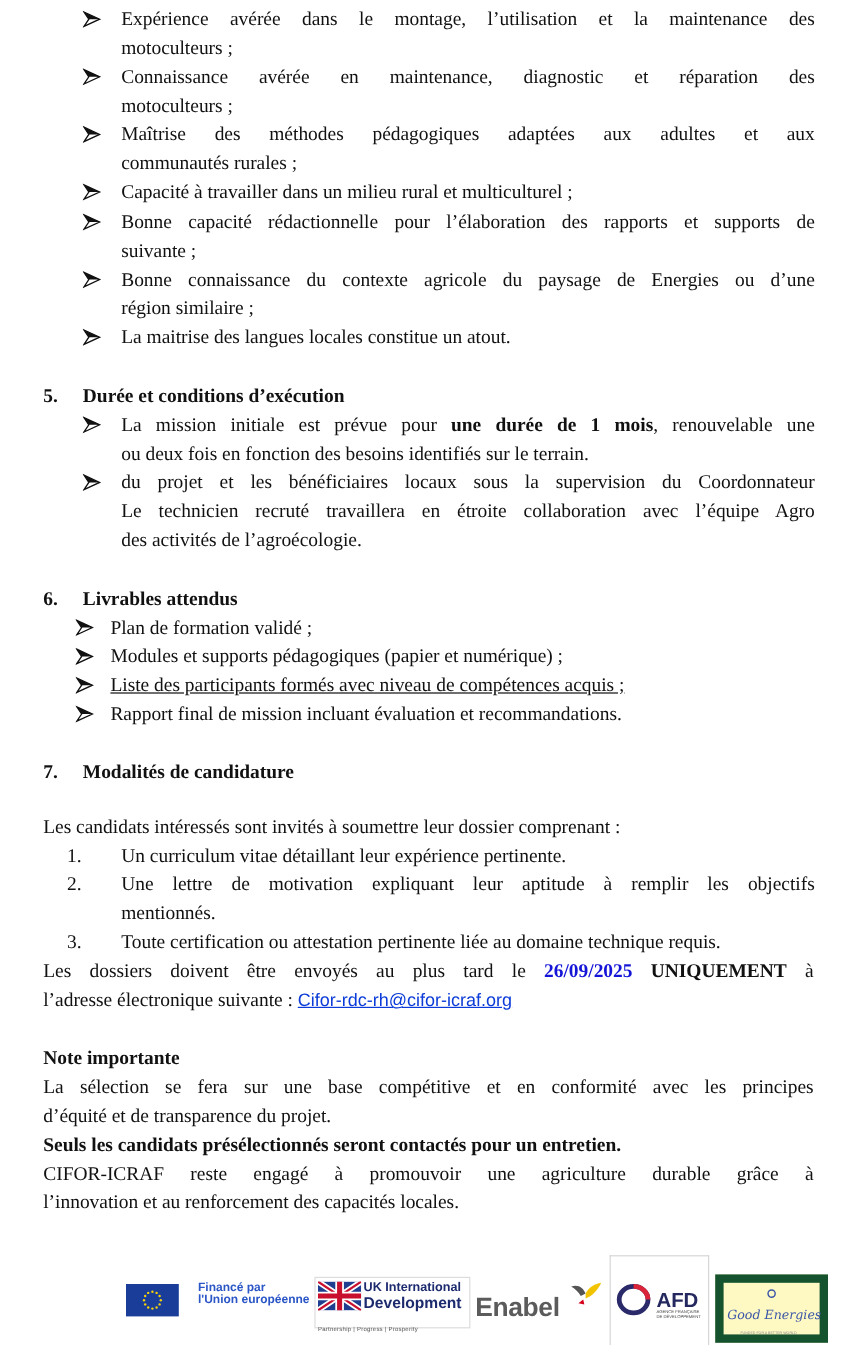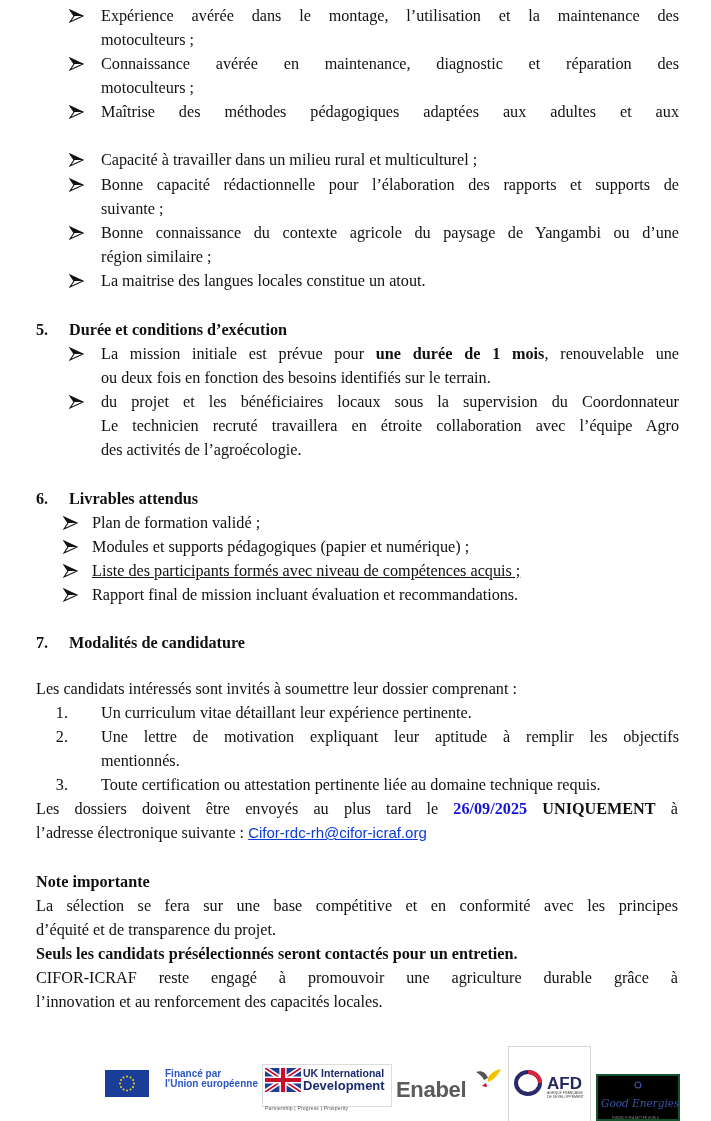--- a/index.html
+++ b/index.html
@@ -30,21 +30,21 @@
   .eu-text { position: absolute; left: 75px; top: 29px; font-family: "Liberation Sans", "DejaVu Sans", sans-serif; font-weight: bold; font-size: 10px; line-height: 10px; color: #2a56c6; white-space: nowrap; }
   .uk-box { position: absolute; left: 262px; top: 24px; width: 128px; height: 41px; border: 1px solid #dcdcdc; background: #fff; }
   .uk-title { position: absolute; left: 40px; top: 3px; font-family: "Liberation Sans", "DejaVu Sans", sans-serif; font-weight: bold; color: #1c2a6e; white-space: nowrap; line-height: 11px; }
   .uk-title .l1 { font-size: 10.5px; display: block; }
   .uk-title .l2 { font-size: 13px; display: block; margin-top: 1px; }
   .uk-sub { position: absolute; left: 2px; top: 31px; font-family: "Liberation Sans", "DejaVu Sans", sans-serif; font-size: 5px; color: #555; white-space: nowrap; letter-spacing: 0.2px; }
   .enabel { position: absolute; left: 396px; top: 38px; font-family: "Liberation Sans", "DejaVu Sans", sans-serif; font-size: 22px; font-weight: bold; color: #5b5b5b; letter-spacing: -0.3px; }
   .afd-box { position: absolute; left: 508px; top: 6px; width: 81px; height: 75px; border: 1px solid #d6d6d6; border-bottom: none; background: #fff; }
   .afd-text { position: absolute; left: 38px; top: 25px; font-family: "Liberation Sans", "DejaVu Sans", sans-serif; font-weight: bold; font-size: 17px; color: #24285e; }
   .afd-sub { position: absolute; left: 38px; top: 44px; font-family: "Liberation Sans", "DejaVu Sans", sans-serif; font-size: 3.5px; line-height: 4px; color: #444; white-space: nowrap; }
-  .ge-box { position: absolute; left: 596px; top: 34px; width: 80px; height: 43px; border: 2px solid #14532d; background: #000000; }
+  .ge-box { position: absolute; left: 596px; top: 22px; width: 80px; height: 43px; border: 7px solid #14532d; background: #fef9c3; }
   .ge-text { position: absolute; left: 3px; top: 15px; font-family: "DejaVu Serif", serif; font-style: italic; font-size: 10.5px; color: #3c56a8; white-space: nowrap; }
   .ge-sub { position: absolute; left: 14px; top: 30px; font-family: "Liberation Sans", "DejaVu Sans", sans-serif; font-size: 3px; color: #888; white-space: nowrap; }
 </style>
 </head>
 <body>
 
 <svg width="0" height="0" style="position:absolute">
   <defs>
     <symbol id="arr" viewBox="0 0 16 16">
       <path d="M1 2 L14 8 L1 14 L5 8 Z" fill="#fff" stroke="#111" stroke-width="1.1" stroke-linejoin="miter"></path>
@@ -72,20 +72,21 @@
       <div class="just">Connaissance avérée en maintenance, diagnostic et réparation des</div>
       <div class="last">motoculteurs ;</div>
     </div>
   </div>
   <div class="bul" style="left:69px;top:100px;width:611px;">
     <svg class="arrow">
         <use href="#arr"></use>
       </svg>
     <div class="txt" style="left:32px;width:578px;">
       <div class="just">Maîtrise des méthodes pédagogiques adaptées aux adultes et aux</div>
+      <div class="last">communautés rurales ;</div>
     </div>
   </div>
   <div class="bul" style="left:69px;top:148px;width:611px;">
     <svg class="arrow">
         <use href="#arr"></use>
       </svg>
     <div class="txt" style="left:32px;width:578px;">
       <div class="last">Capacité à travailler dans un milieu rural et multiculturel ;</div>
     </div>
   </div>
@@ -96,21 +97,21 @@
     <div class="txt" style="left:32px;width:578px;">
       <div class="just">Bonne capacité rédactionnelle pour l’élaboration des rapports et supports de</div>
       <div class="last">suivante ;</div>
     </div>
   </div>
   <div class="bul" style="left:69px;top:221px;width:611px;">
     <svg class="arrow">
         <use href="#arr"></use>
       </svg>
     <div class="txt" style="left:32px;width:578px;">
-      <div class="just">Bonne connaissance du contexte agricole du paysage de Yangambi ou d’une</div>
+      <div class="just">Bonne connaissance du contexte agricole du paysage de Energies ou d’une</div>
       <div class="last">région similaire ;</div>
     </div>
   </div>
   <div class="bul" style="left:69px;top:269px;width:611px;">
     <svg class="arrow">
         <use href="#arr"></use>
       </svg>
     <div class="txt" style="left:32px;width:578px;">
       <div class="last">La maitrise des langues locales constitue un atout.</div>
     </div>

